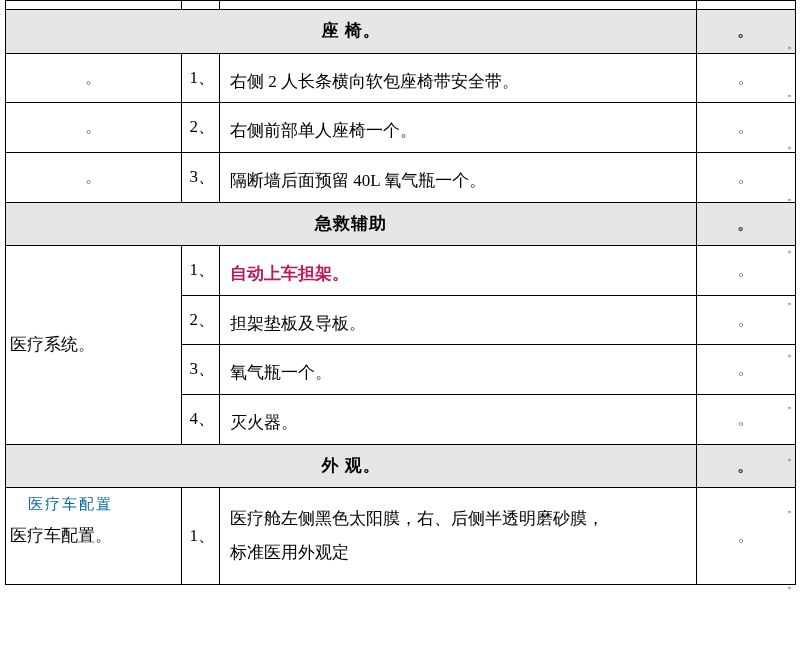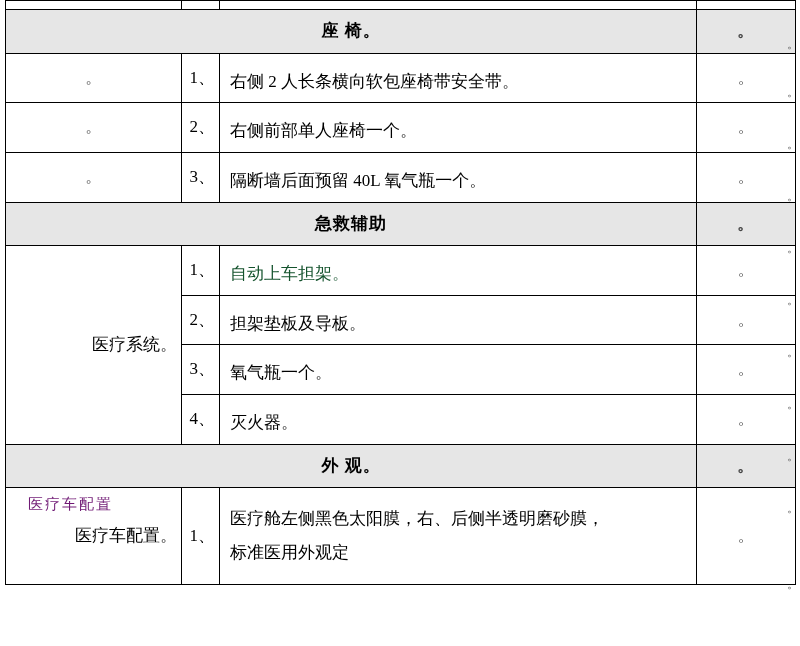--- a/index.html
+++ b/index.html
@@ -54,35 +54,35 @@
   }
   .num-cell {
     text-align: right;
     padding-right: 4px;
     font-size: 17px;
   }
   .num-cell .cell-pad {
     padding: 8px 4px 8px 2px;
   }
   .label-cell {
-    text-align: right;
+    text-align: left;
     font-size: 17px;
   }
   .label-cell .cell-pad {
     padding: 8px 4px;
   }
   .text-cell {
     text-align: left;
   }
   .text-cell .cell-pad {
     padding: 16px 8px 8px 10px;
   }
   .red-text {
-    color: #14532d;
-    font-weight: normal;
+    color: #be185d;
+    font-weight: bold;
   }
   .mark-cell {
     text-align: center;
     font-size: 13px;
     color: #444444;
   }
   .mark-cell .cell-pad {
     padding: 8px 0;
   }
   .two-line .cell-pad {
@@ -92,21 +92,21 @@
   
   .top-strip td {
     height: 8px;
     border-top: none;
   }
   .watermark {
     position: absolute;
     left: 28px;
     bottom: 2px;
     font-size: 15px;
-    color: #701a75;
+    color: #0369a1;
     letter-spacing: 2px;
     font-family: "Liberation Sans", sans-serif;
     pointer-events: none;
   }
   .side-mark-col {
     position: absolute;
     top: 0;
     right: 0;
     width: 10px;
     height: 646px;

